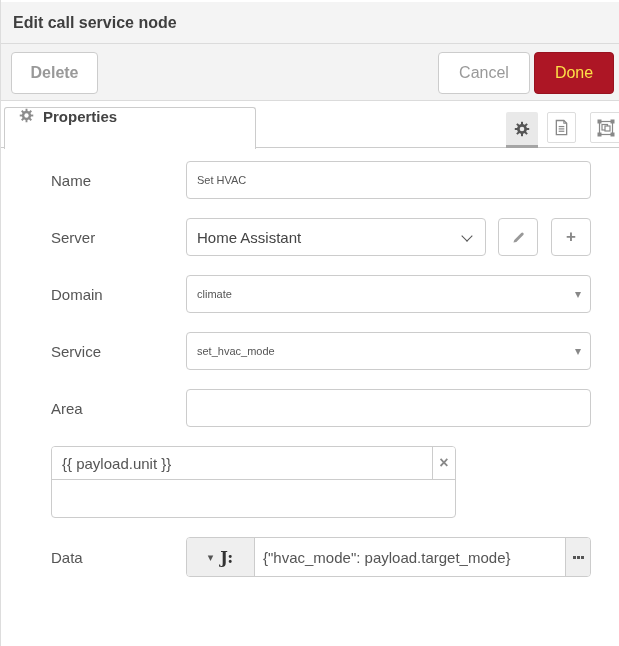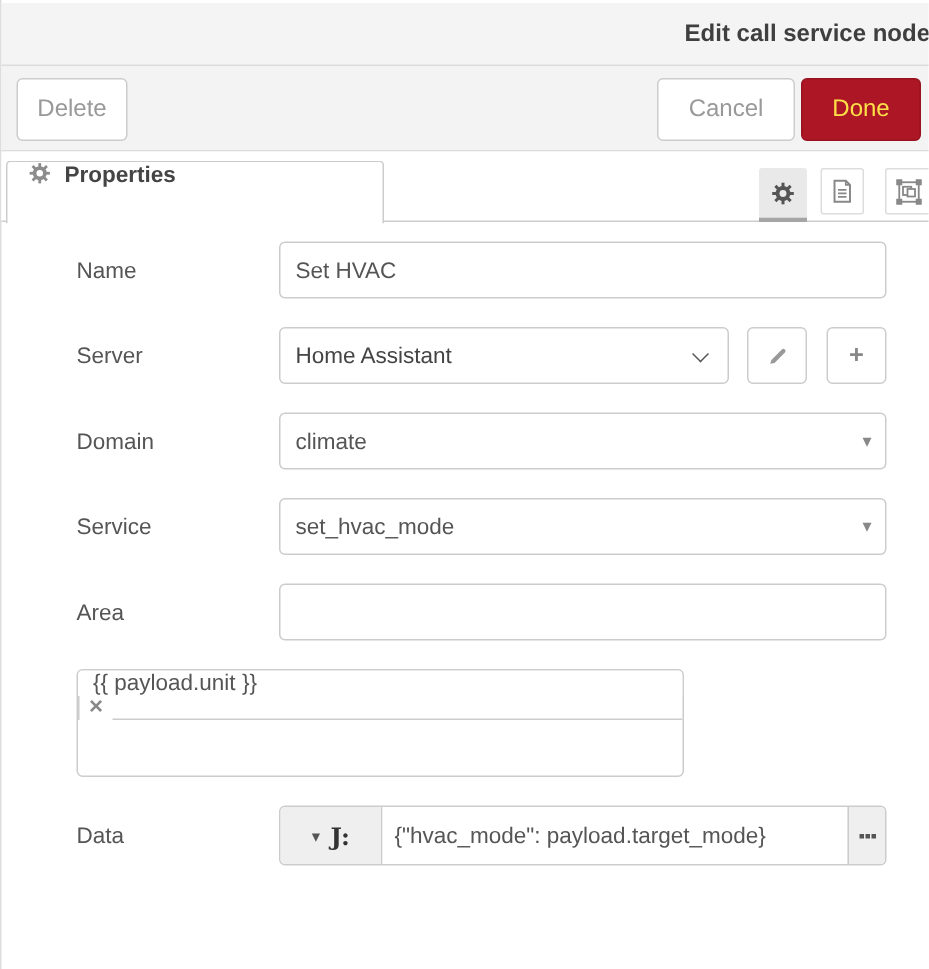--- a/index.html
+++ b/index.html
@@ -4,29 +4,29 @@
 <style>
   * { margin:0; padding:0; box-sizing:border-box; }
   html,body { width:619px; height:646px; overflow:hidden; background:#fff;
     font-family:"Liberation Sans", sans-serif; }
   .dialog { position:relative; width:619px; height:646px; border-left:1px solid #ddd; }
 
   
   .hdr { position:absolute; left:0; top:2px; width:619px; height:42px;
     background:#f4f4f4; border-bottom:1px solid #dbdbdb; }
   .hdr .title { display:block; padding-left:12px; line-height:41px;
-    font-size:16px; font-weight:bold; color:#3f3f3f;text-align:right; }
+    font-size:16px; font-weight:bold; color:#3f3f3f; }
 
   
   .actions { position:absolute; left:0; top:44px; width:619px; height:57px;
     background:#f3f3f3; border-bottom:1px solid #dbdbdb; }
   .btn { position:absolute; top:8px; height:42px; font-size:16px; border-radius:4px;
     font-family:"Liberation Sans", sans-serif; cursor:pointer;
     background:#fff; border:1px solid #ccc; color:#999; }
-  .btn-delete { left:10px;  width:74px; }
+  .btn-delete { left:10px;  width:87px;font-weight:bold; }
   .btn-cancel { left:420px; width:92px;margin-left:17px; }
   .btn-done   { left:533px; width:80px; background:#AD1625; border:1px solid #98121f; color:#fde047; }
 
   
   .tabbar { position:absolute; left:0; top:101px; width:619px; height:47px;
     background:#fff; border-bottom:1px solid #ccc; }
   .tab { position:absolute; left:3px; top:6px; width:252px; height:42px; z-index:2;
     background:#fff; border:1px solid #ccc; border-bottom:none;
     border-radius:3px 3px 0 0; display:flex; align-items:flex-start; padding-left:14px; }
   .tab .tab-label { font-size:15px; font-weight:bold; color:#444; margin-left:9px; }
@@ -38,41 +38,41 @@
     justify-content:center; cursor:pointer; }
   .tb-doc { left:546px; width:29px; }
   .tb-grp { left:589px; width:32px; }
 
   
   .form { position:absolute; left:0; top:148px; width:619px; padding:13px 0 0 20px;margin-left:30px; }
   .row { display:flex; align-items:center; margin-bottom:19px; }
   .row .lbl { width:135px; font-size:15px; color:#555; }
   .ctl { width:405px; position:relative; }
   .tin { width:405px; height:38px; border:1px solid #ccc; border-radius:4px;
-    padding:0 10px; font-size:15px; color:#555; background:#fff; outline:none;
+    padding:0 10px; font-size:11px; color:#555; background:#fff; outline:none;
     font-family:"Liberation Sans", sans-serif; }
   .caret { position:absolute; right:10px; top:50%; transform:translateY(-52%);
     font-size:12px; color:#888; pointer-events:none; }
 
   
   .selbox { position:relative; width:300px; height:38px; border:1px solid #ccc;
     border-radius:4px; background:#fff; display:flex; align-items:center;
     padding-left:10px; font-size:15px; color:#444; cursor:pointer; }
   .chev { position:absolute; right:14px; top:13px; width:8px; height:8px;
     border-right:1.6px solid #555; border-bottom:1.6px solid #555;
     transform:rotate(45deg); }
   .sq-btn { width:40px; height:38px; background:#fff; border:1px solid #ccc;
     border-radius:4px; color:#888; font-size:17px; font-weight:bold; cursor:pointer;
     display:flex; align-items:center; justify-content:center; }
   .ml12 { margin-left:12px; } .ml13 { margin-left:13px; }
 
   
   .elist { width:405px; height:72px; border:1px solid #ccc; border-radius:4px;
     background:#fff; overflow:hidden; }
-  .erow { display:flex; height:33px; border-bottom:1px solid #ccc;flex-direction:column; }
+  .erow { display:flex; height:33px; border-bottom:1px solid #ccc; }
   .erow input { flex:1; border:none; outline:none; padding:0 10px; font-size:15px;
     color:#555; font-family:"Liberation Sans", sans-serif; }
   .xbtn { width:23px; border:none; border-left:1px solid #ccc; background:#fff;
     color:#888; font-size:16px; font-weight:bold; cursor:pointer; line-height:1; }
   .espace { height:37px; }
 
   
   .typed { width:405px; height:40px; border:1px solid #ccc; border-radius:4px;
     background:#fff; display:flex; align-items:stretch; overflow:hidden; }
   .type-btn { width:68px; background:#efefef; border:none; border-right:1px solid #ccc;

